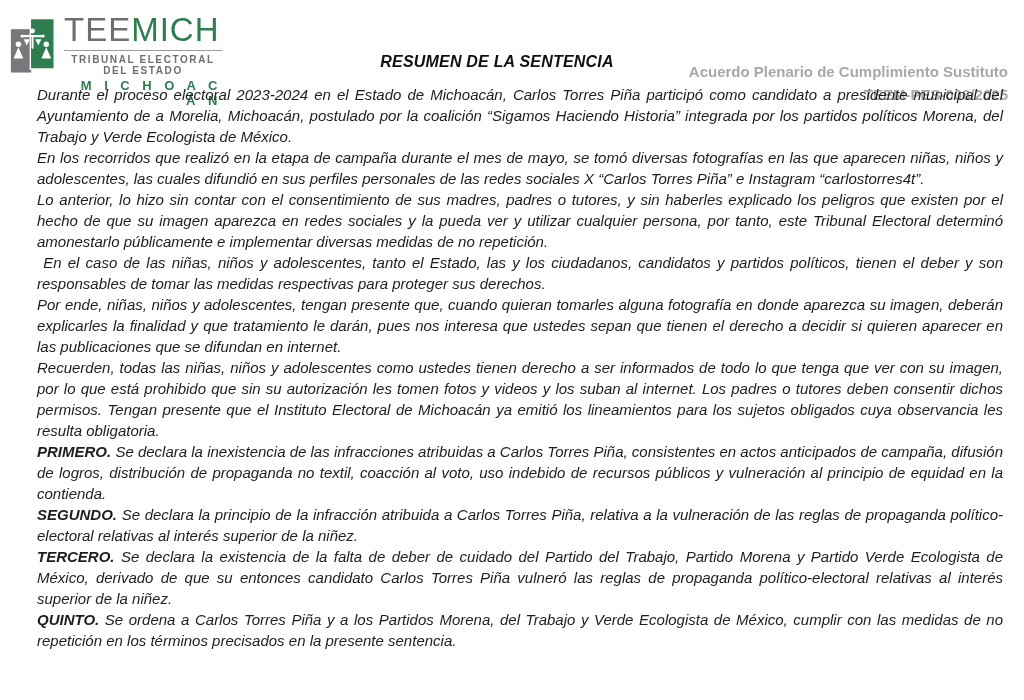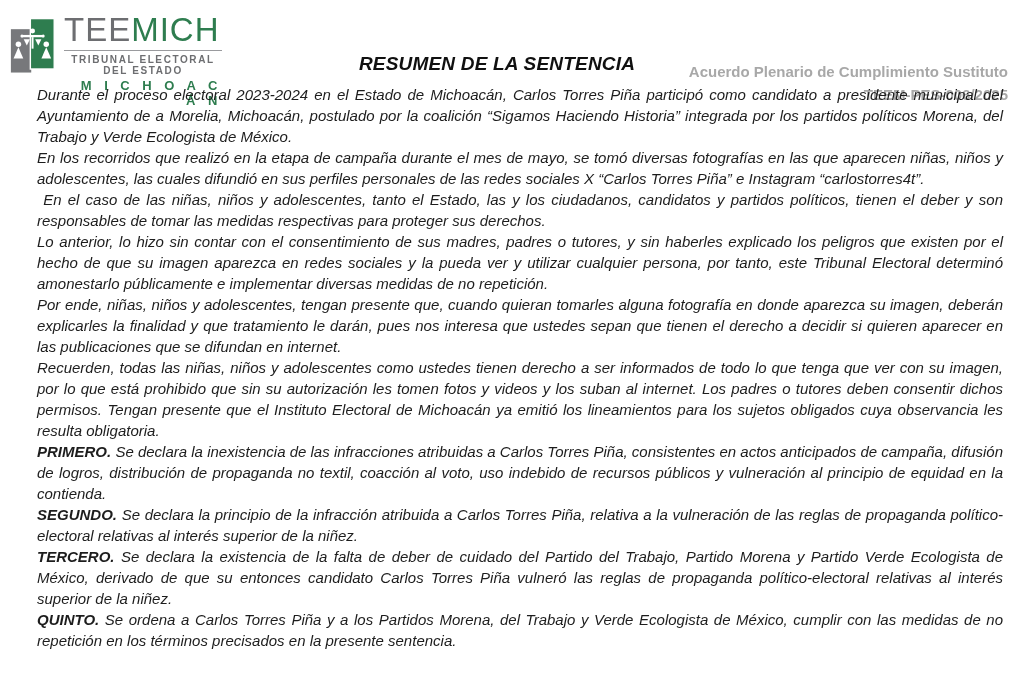--- a/index.html
+++ b/index.html
@@ -73,21 +73,21 @@
     color: #a8a8a8;
     margin-top: 36px;
   }
 
   .doc-title {
     position: absolute;
     top: 53px;
     left: 0;
     right: 30px;
     text-align: center;
-    font-size: 19px;
+    font-size: 16px;
     font-weight: 700;
     font-style: italic;
     color: #101010;
     letter-spacing: 0.2px;
   }
 
   
   .doc-body {
     position: absolute;
     top: 84px;
@@ -148,22 +148,22 @@
   <div class="case-info">
     <div>Acuerdo Plenario de Cumplimiento Sustituto</div>
     <div>TEEM-PES-006/2025</div>
   </div>
 
   <h1 class="doc-title">RESUMEN DE LA SENTENCIA</h1>
 
   <main class="doc-body">
     <p>Durante el proceso electoral 2023-2024 en el Estado de Michoacán, Carlos Torres Piña participó como candidato a presidente municipal del Ayuntamiento de a Morelia, Michoacán, postulado por la coalición “Sigamos Haciendo Historia” integrada por los partidos políticos Morena, del Trabajo y Verde Ecologista de México.</p>
     <p>En los recorridos que realizó en la etapa de campaña durante el mes de mayo, se tomó diversas fotografías en las que aparecen niñas, niños y adolescentes, las cuales difundió en sus perfiles personales de las redes sociales X “Carlos Torres Piña” e Instagram “carlostorres4t”.</p>
+    <p>Lo anterior, lo hizo sin contar con el consentimiento de sus madres, padres o tutores, y sin haberles explicado los peligros que existen por el hecho de que su imagen aparezca en redes sociales y la pueda ver y utilizar cualquier persona, por tanto, este Tribunal Electoral determinó amonestarlo públicamente e implementar diversas medidas de no repetición.</p>
     <p>&nbsp;En el caso de las niñas, niños y adolescentes, tanto el Estado, las y los ciudadanos, candidatos y partidos políticos, tienen el deber y son responsables de tomar las medidas respectivas para proteger sus derechos.</p>
-    <p>Lo anterior, lo hizo sin contar con el consentimiento de sus madres, padres o tutores, y sin haberles explicado los peligros que existen por el hecho de que su imagen aparezca en redes sociales y la pueda ver y utilizar cualquier persona, por tanto, este Tribunal Electoral determinó amonestarlo públicamente e implementar diversas medidas de no repetición.</p>
     <p>Por ende, niñas, niños y adolescentes, tengan presente que, cuando quieran tomarles alguna fotografía en donde aparezca su imagen, deberán explicarles la finalidad y que tratamiento le darán, pues nos interesa que ustedes sepan que tienen el derecho a decidir si quieren aparecer en las publicaciones que se difundan en internet.</p>
     <p>Recuerden, todas las niñas, niños y adolescentes como ustedes tienen derecho a ser informados de todo lo que tenga que ver con su imagen, por lo que está prohibido que sin su autorización les tomen fotos y videos y los suban al internet. Los padres o tutores deben consentir dichos permisos. Tengan presente que el Instituto Electoral de Michoacán ya emitió los lineamientos para los sujetos obligados cuya observancia les resulta obligatoria.</p>
 
 
     <p>
       <strong class="res-label">PRIMERO.</strong>
       <span>Se declara la inexistencia de las infracciones atribuidas a Carlos Torres Piña, consistentes en actos anticipados de campaña, difusión de logros, distribución de propaganda no textil, coacción al voto, uso indebido de recursos públicos y vulneración al principio de equidad en la contienda.</span>
     </p>
     <p>
       <strong class="res-label">SEGUNDO.</strong>

